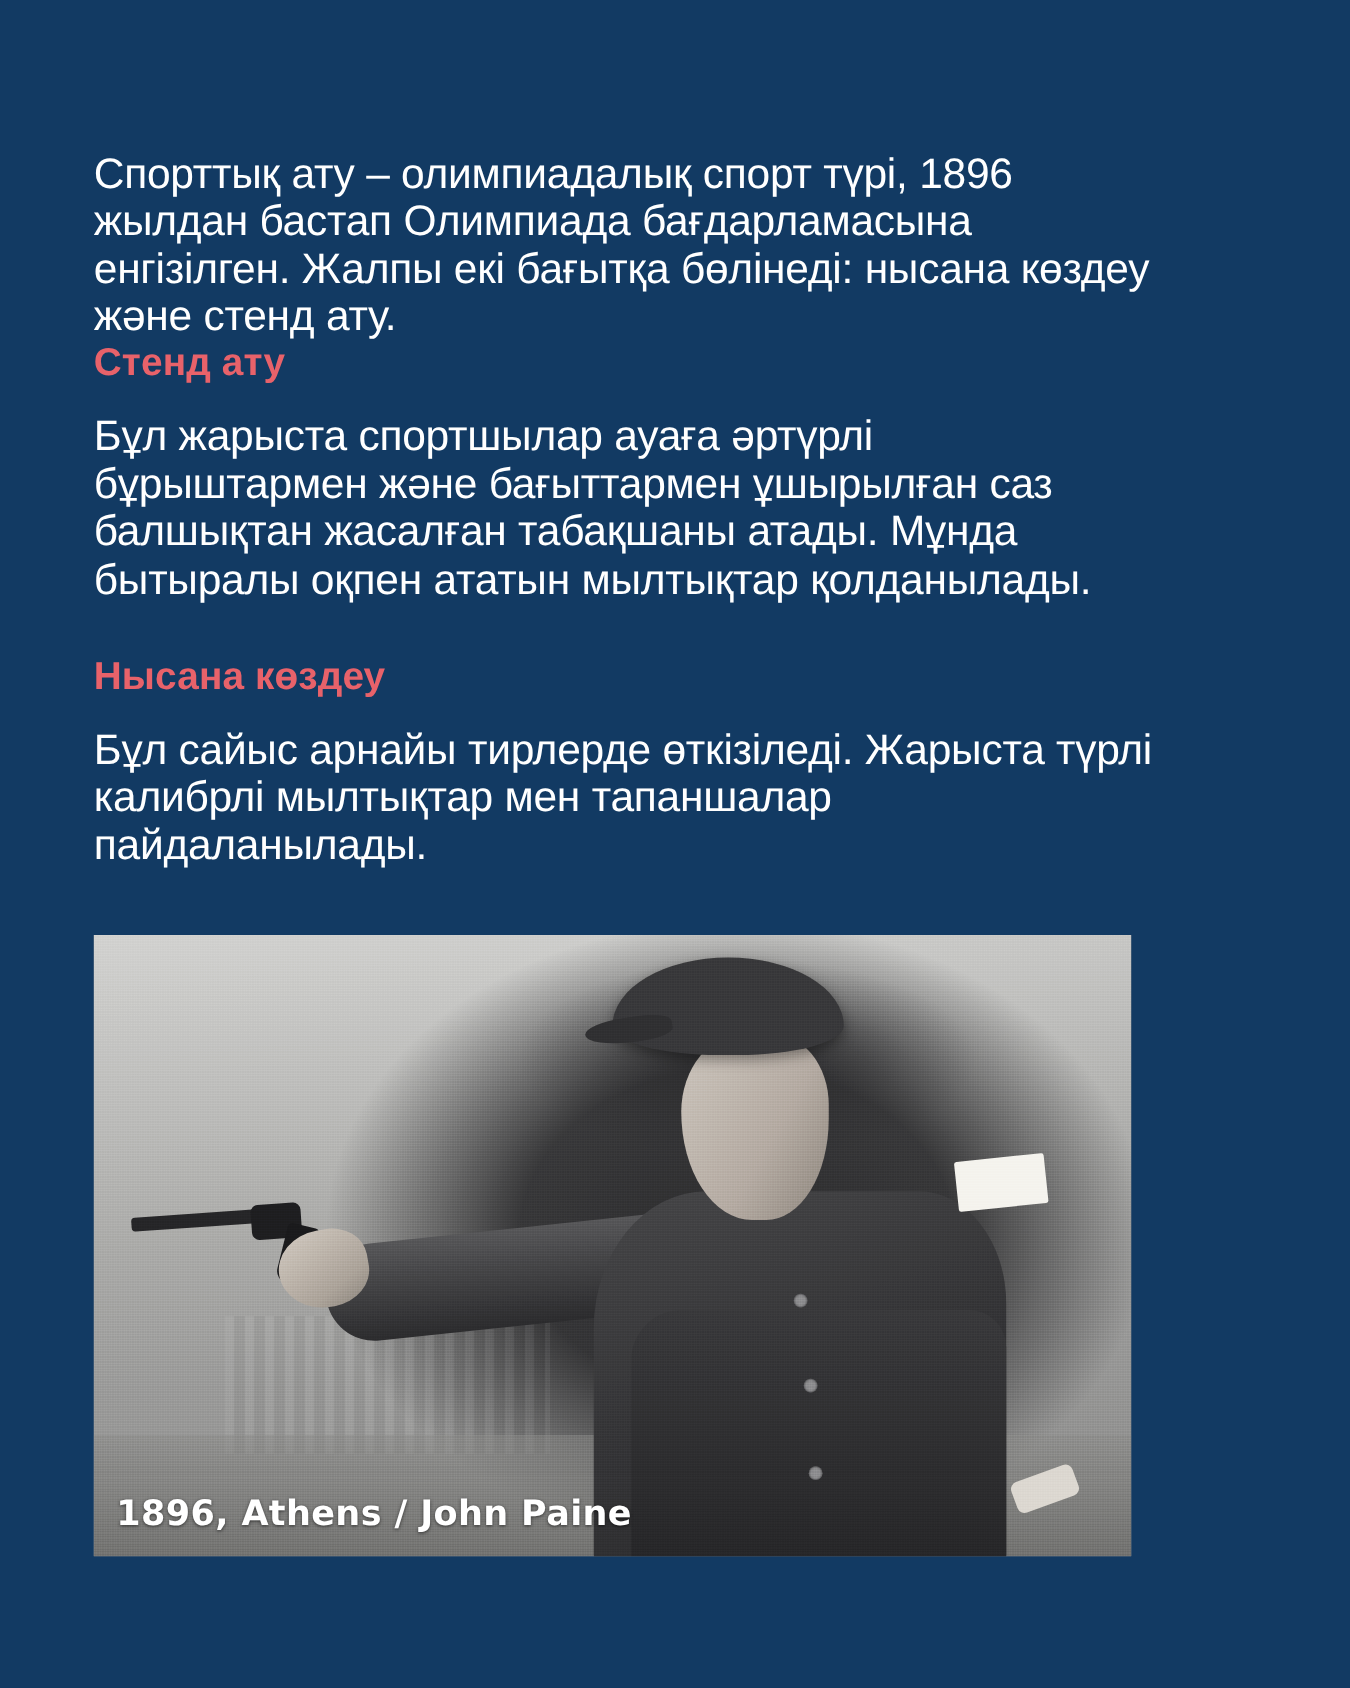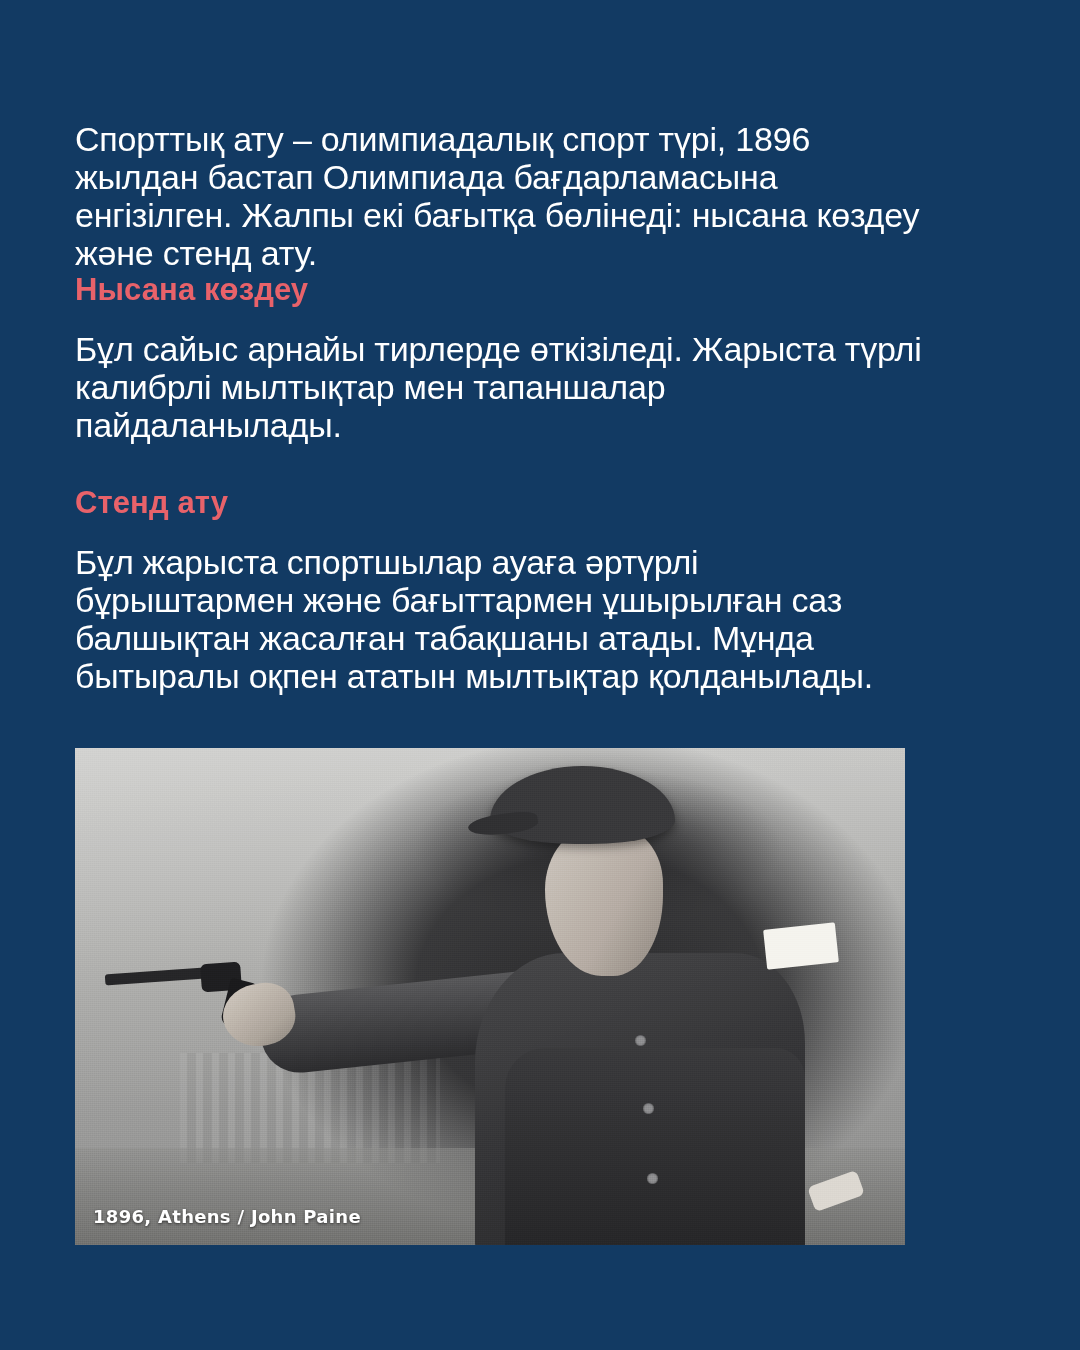--- a/index.html
+++ b/index.html
@@ -231,44 +231,44 @@
       repeating-linear-gradient(0deg, rgba(255,255,255,0.03) 0 1px, rgba(0,0,0,0.03) 1px 2px),
       repeating-linear-gradient(90deg, rgba(255,255,255,0.02) 0 1px, rgba(0,0,0,0.02) 1px 2px);
     mix-blend-mode: overlay;
     pointer-events: none;
   }
   .photo-caption {
     position: absolute;
     left: 18px;
     bottom: 18px;
     color: #ffffff;
-    font-size: 18px;
+    font-size: 28px;
     font-weight: 700;
     letter-spacing: 0.3px;
     text-shadow: 0 1px 3px rgba(0,0,0,0.6);
     font-family: "DejaVu Sans", sans-serif;
   }
 </style>
 </head>
 <body>
 
 <div class="page">
 
   <div class="content">
 
     <p class="body-text intro">Спорттық ату – олимпиадалық спорт түрі, 1896 жылдан бастап Олимпиада бағдарламасына енгізілген. Жалпы екі бағытқа бөлінеді: нысана көздеу және стенд ату.</p>
 
     <div class="block">
+      <h2 class="section-heading">Стенд ату</h2>
+      <p class="body-text">Бұл жарыста спортшылар ауаға әртүрлі бұрыштармен және бағыттармен ұшырылған саз балшықтан жасалған табақшаны атады. Мұнда бытыралы оқпен ататын мылтықтар қолданылады.</p>
+    </div>
+
+    <div class="block">
       <h2 class="section-heading">Нысана көздеу</h2>
       <p class="body-text">Бұл сайыс арнайы тирлерде өткізіледі. Жарыста түрлі калибрлі мылтықтар мен тапаншалар пайдаланылады.</p>
-    </div>
-
-    <div class="block">
-      <h2 class="section-heading">Стенд ату</h2>
-      <p class="body-text">Бұл жарыста спортшылар ауаға әртүрлі бұрыштармен және бағыттармен ұшырылған саз балшықтан жасалған табақшаны атады. Мұнда бытыралы оқпен ататын мылтықтар қолданылады.</p>
     </div>
 
   </div>
 
   <div class="photo-wrap">
     <div class="photo">
       <div class="bg-structure"></div>
       <div class="bg-ground"></div>
 
       <div class="fig-gun-barrel"></div>

